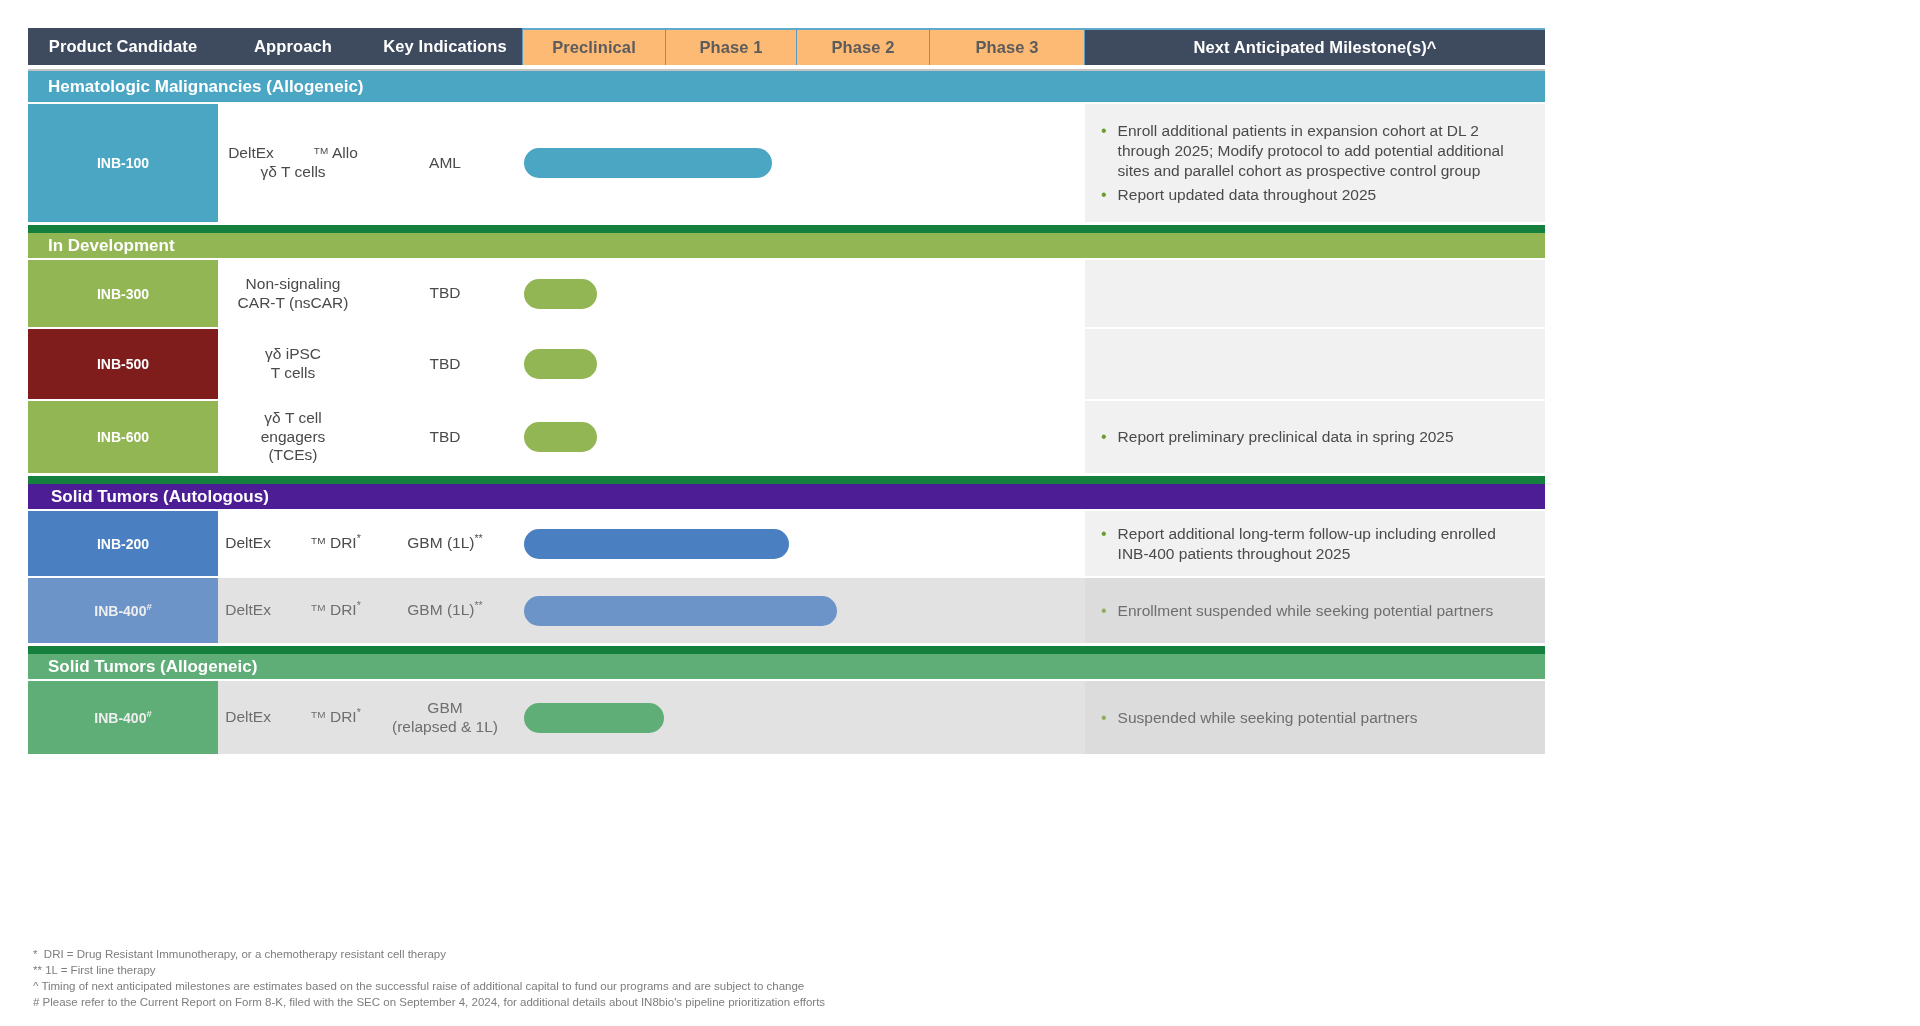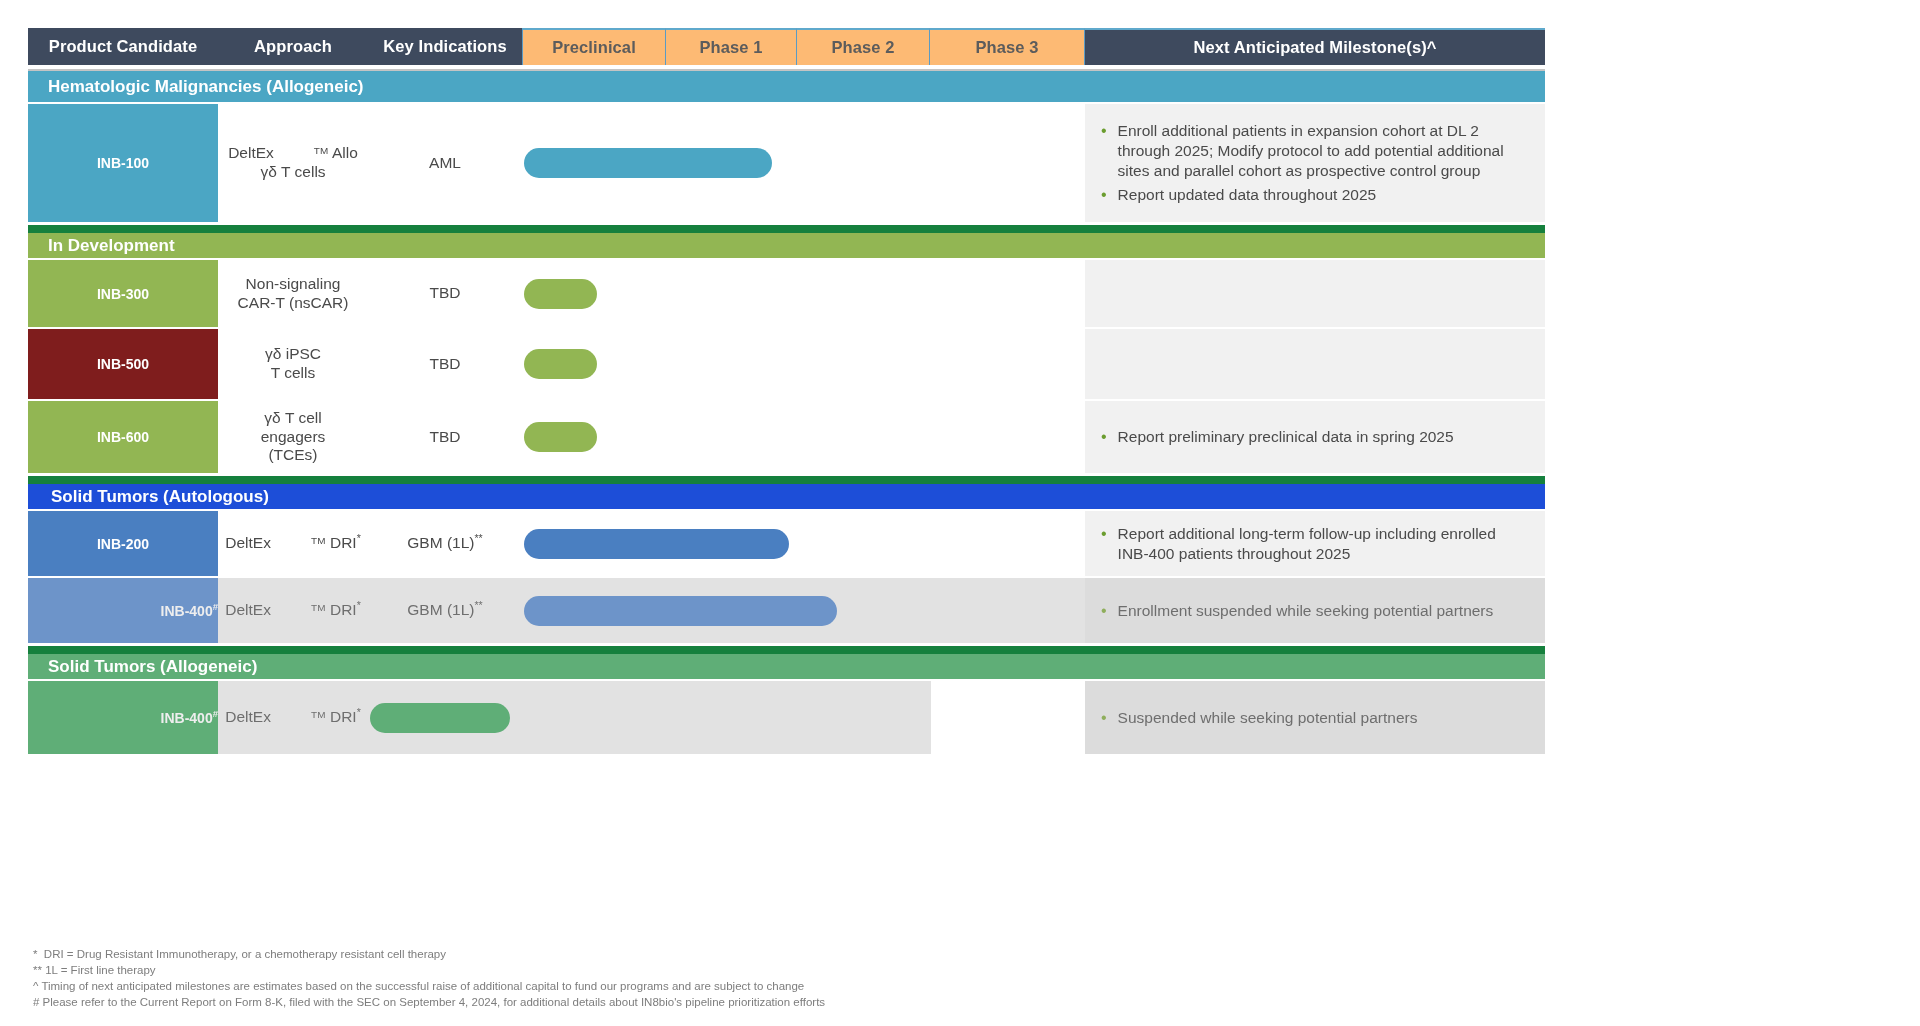--- a/index.html
+++ b/index.html
@@ -103,21 +103,21 @@
   }
   .mile-text{color:#4a4a4a;}
 
   
   .bg-white{background:#ffffff;}
   .bg-light{background:#f1f1f1;}
   .bg-grey {background:#e2e2e2;}
   .bg-greyd{background:#dcdcdc;}
 
   .dim{color:#6e6e6e;}
-  .dimw{color:#eeeeee;justify-content:flex-end;}
+  .dimw{color:#eeeeee;}
 
   sup.mk{font-size:.68em;vertical-align:super;line-height:0;}
   .tm{font-size:.64em;vertical-align:0.42em;letter-spacing:.2px;margin-left:40px;}
 
   
   #notes{
     position:absolute;left:33px;top:947px;
     font-size:11.5px;line-height:1.38;color:#7d7d7d;
   }
   #notes div{white-space:pre;}
@@ -250,21 +250,21 @@
       </div>
     </div>
     <div class="cell-mile c-mile bg-light">
       <div class="mile-item">
         <span class="mile-dot">•</span>
         <span class="mile-text">Report preliminary preclinical data in spring 2025</span>
       </div>
     </div>
   </div>
 
-  <div class="band" style="background:#1d4ed8;padding-left:23px;">Solid Tumors (Autologous)</div>
+  <div class="band" style="background:#4c1d95;padding-left:23px;">Solid Tumors (Autologous)</div>
 
   <div class="row" style="height:65px;">
     <div class="cell-prod c-prod" style="background:#4a7fc1;">
       <span>INB-200</span>
     </div>
     <div class="cell-txt c-appr bg-white">
       <div>
         <span>DeltEx</span><span class="tm">TM</span><span> DRI</span><sup class="mk">*</sup>
       </div>
     </div>
@@ -327,20 +327,26 @@
 
   <div class="row" style="height:73px;">
     <div class="cell-prod c-prod dimw" style="background:#5fae77;">
       <div>
         <span>INB-400</span><sup class="mk">#</sup>
       </div>
     </div>
     <div class="cell-txt c-appr bg-grey dim">
       <div>
         <span>DeltEx</span><span class="tm">TM</span><span> DRI</span><sup class="mk">*</sup>
+      </div>
+    </div>
+    <div class="cell-txt c-indi bg-grey dim">
+      <div>
+        <span>GBM</span><br>
+        <span>(relapsed &amp; 1L)</span>
       </div>
     </div>
     <div class="lanes">
       <div class="lane c-ph bg-grey"></div>
       <div class="lane c-ph1 bg-grey"></div>
       <div class="lane c-ph2 bg-grey"></div>
       <div class="lane c-ph3 bg-grey"></div>
       <div class="barwrap">
         <div class="bar" style="width:140px;background:#5fae77;"></div>
       </div>

